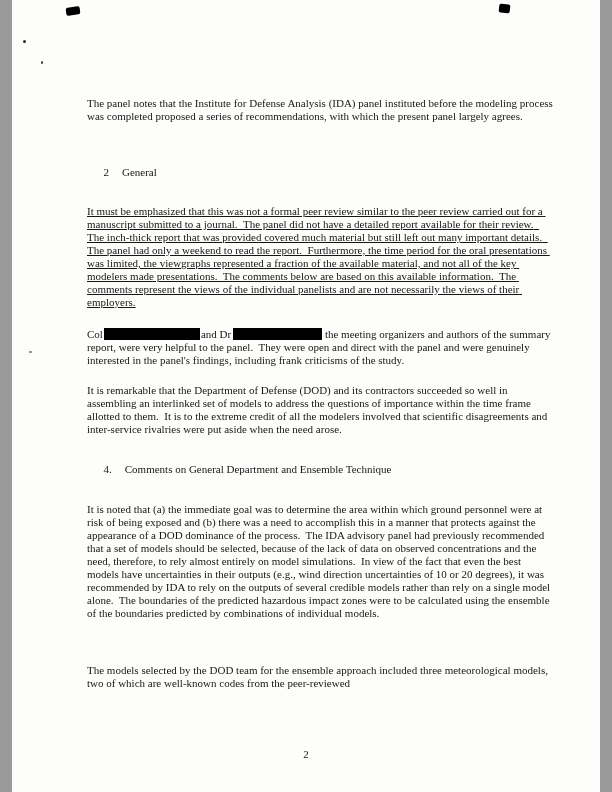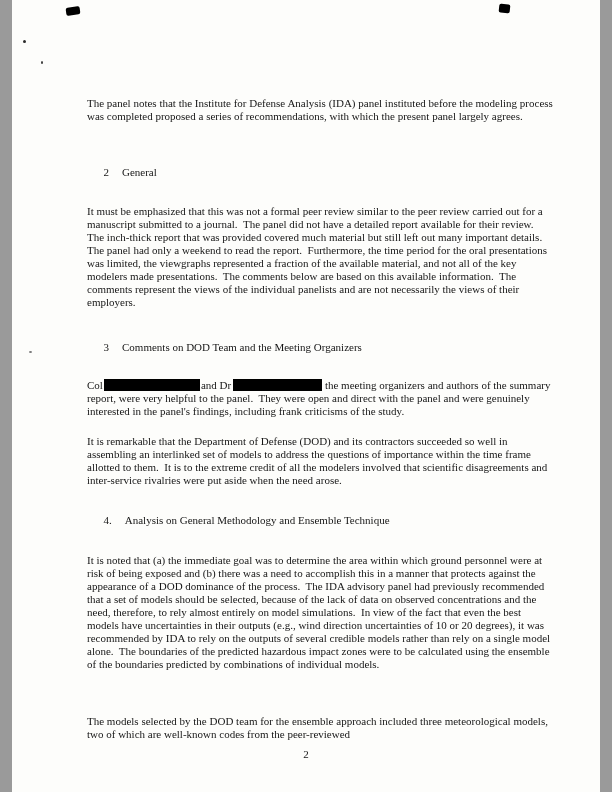--- a/index.html
+++ b/index.html
@@ -25,21 +25,21 @@
   }
   .para, .heading {
     font-size: 11px;
     line-height: 13px;
     margin: 0;
     white-space: pre-wrap;
     text-align: left;
   }
   .b-para1   { margin-bottom: 30px; }
   .b-h2      { margin-bottom: 13px; }
-  .b-para2   { margin-bottom: 19px; }
+  .b-para2   { margin-bottom: 19px; text-decoration: underline; }
   .b-h3      { margin-bottom: 12px; }
   .b-para3   { margin-bottom: 14px; }
   .b-para4   { margin-bottom: 17px; }
   .b-h4      { margin-bottom: 14px; }
   .b-para5   { margin-bottom: 44px; }
   .b-para6   { margin-bottom: 8px; }
   .h-num {
     display: inline-block;
     margin-right: 13px;
   }
@@ -82,30 +82,27 @@
   <div class="content">
 
     <p class="para b-para1">The panel notes that the Institute for Defense Analysis (IDA) panel instituted before the modeling process was completed proposed a series of recommendations, with which the present panel largely agrees.</p>
 
     <div class="heading b-h2">
       <span class="h-num">2</span><span>General</span>
     </div>
 
     <p class="para b-para2">It must be emphasized that this was not a formal peer review similar to the peer review carried out for a manuscript submitted to a journal.  The panel did not have a detailed report available for their review.  The inch-thick report that was provided covered much material but still left out many important details.  The panel had only a weekend to read the report.  Furthermore, the time period for the oral presentations was limited, the viewgraphs represented a fraction of the available material, and not all of the key modelers made presentations.  The comments below are based on this available information.  The comments represent the views of the individual panelists and are not necessarily the views of their employers.</p>
 
-    <div class="heading b-h3">
-      <span class="h-num">3</span><span>Comments on DOD Team and the Meeting Organizers</span>
-    </div>
 
     <p class="para b-para4"><span>Col</span><span class="redaction r1"></span><span>and Dr</span><span class="redaction r2"></span><span> the meeting organizers and authors of the summary report, were very helpful to the panel.  They were open and direct with the panel and were genuinely interested in the panel's findings, including frank criticisms of the study.</span></p>
 
     <p class="para b-para3">It is remarkable that the Department of Defense (DOD) and its contractors succeeded so well in assembling an interlinked set of models to address the questions of importance within the time frame allotted to them.  It is to the extreme credit of all the modelers involved that scientific disagreements and inter-service rivalries were put aside when the need arose.</p>
 
     <div class="heading b-h4">
-      <span class="h-num">4.</span><span>Analysis on General Methodology and Ensemble Technique</span>
+      <span class="h-num">4.</span><span>Comments on General Department and Ensemble Technique</span>
     </div>
 
     <p class="para b-para5">It is noted that (a) the immediate goal was to determine the area within which ground personnel were at risk of being exposed and (b) there was a need to accomplish this in a manner that protects against the appearance of a DOD dominance of the process.  The IDA advisory panel had previously recommended that a set of models should be selected, because of the lack of data on observed concentrations and the need, therefore, to rely almost entirely on model simulations.  In view of the fact that even the best models have uncertainties in their outputs (e.g., wind direction uncertainties of 10 or 20 degrees), it was recommended by IDA to rely on the outputs of several credible models rather than rely on a single model alone.  The boundaries of the predicted hazardous impact zones were to be calculated using the ensemble of the boundaries predicted by combinations of individual models.</p>
 
     <p class="para b-para6">The models selected by the DOD team for the ensemble approach included three meteorological models, two of which are well-known codes from the peer-reviewed</p>
 
   </div>
 
   <div class="page-number">2</div>
 

